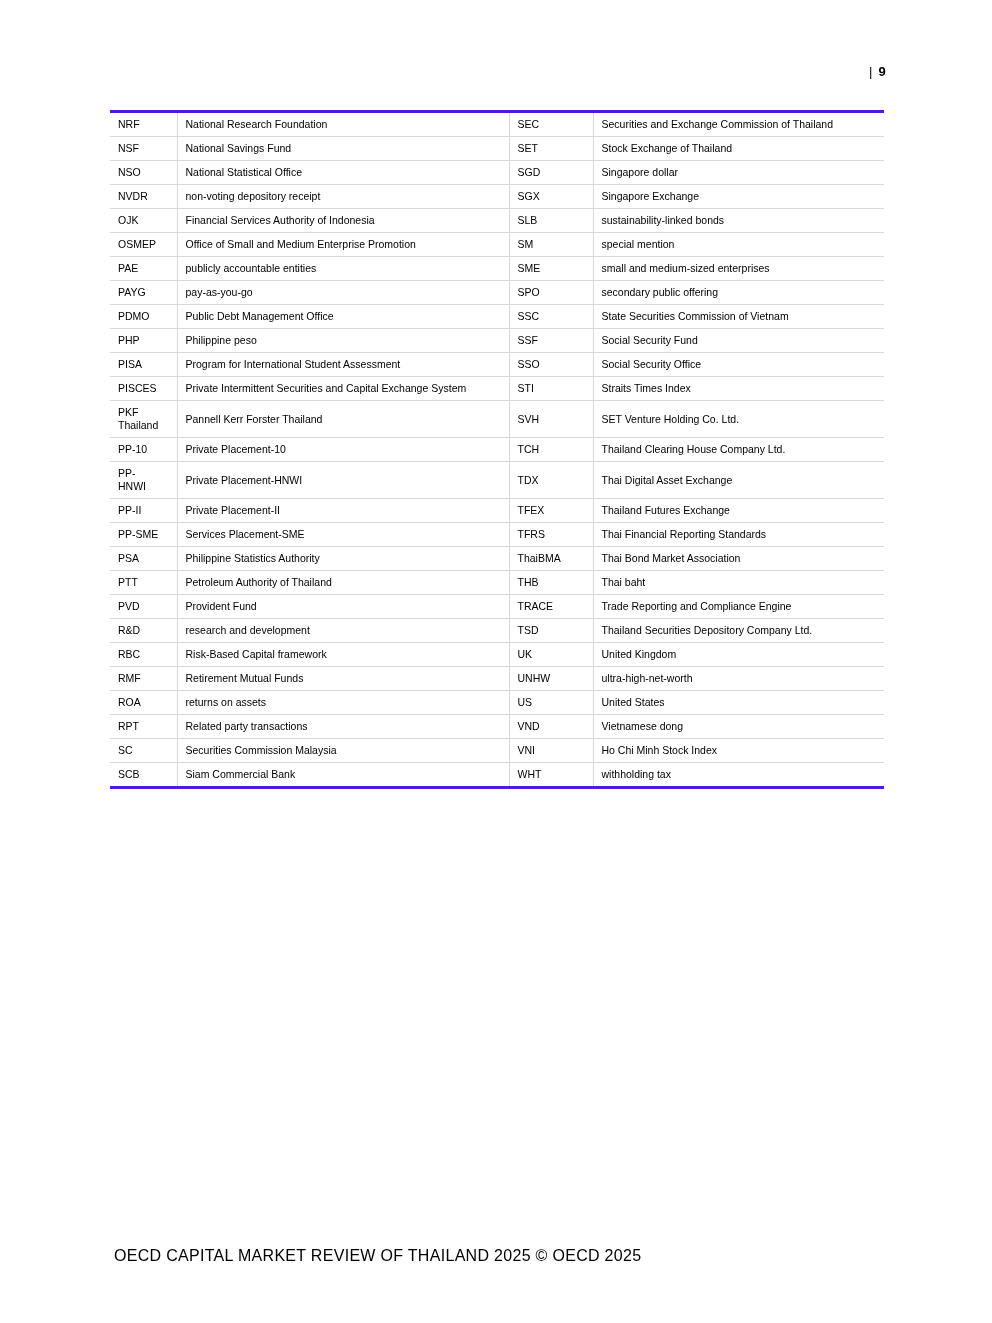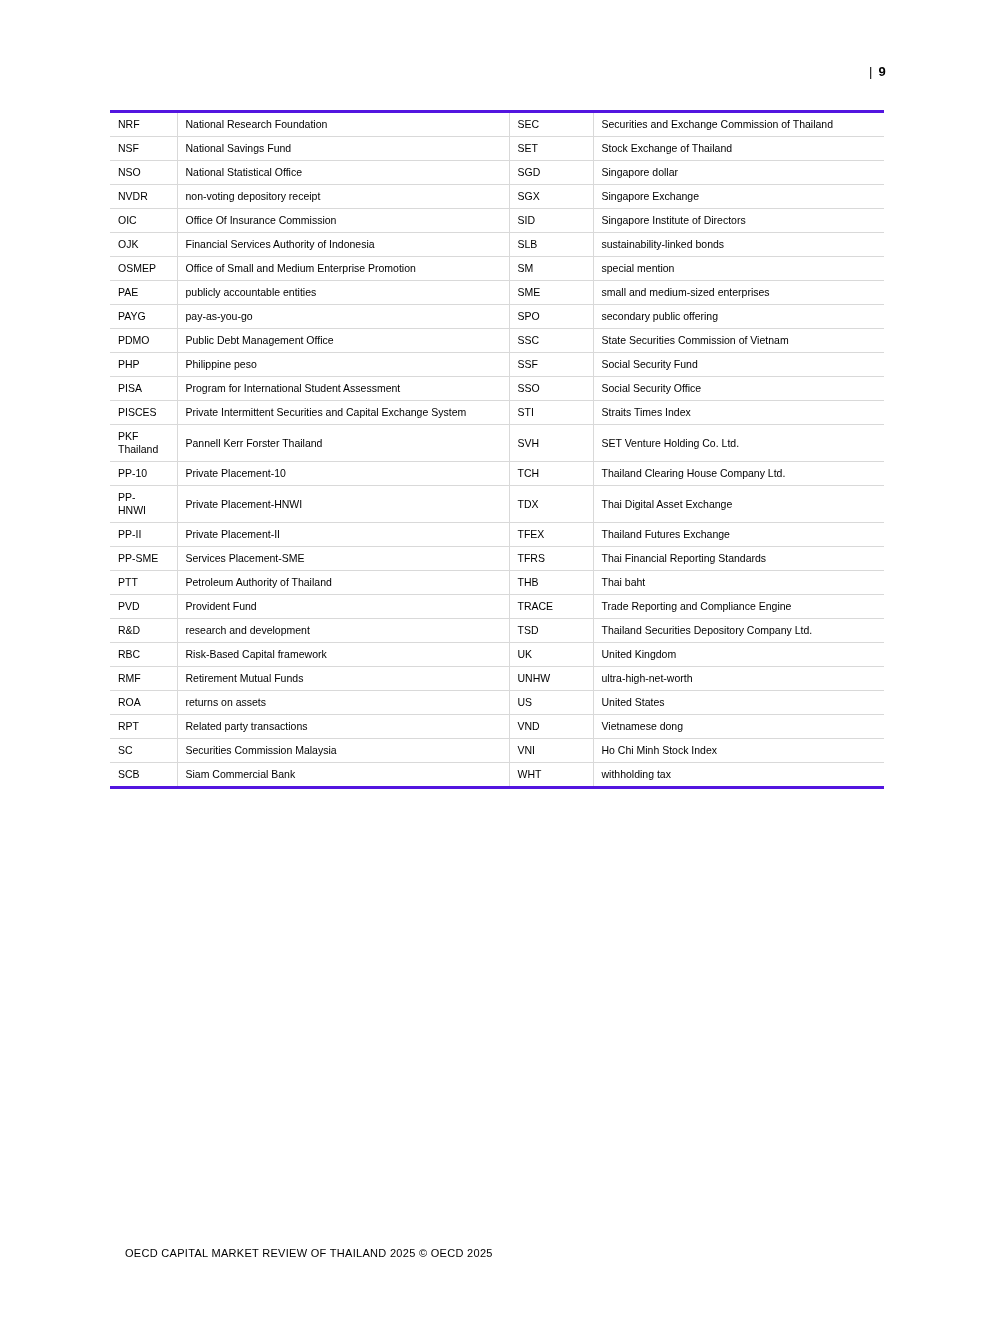--- a/index.html
+++ b/index.html
@@ -44,23 +44,23 @@
     line-height: 13px;
     vertical-align: middle;
     padding: 5px 8px;
     word-wrap: break-word;
   }
   table.abbrev tr + tr td { border-top: 1px solid #d9d9d9; }
   table.abbrev td + td { border-left: 1px solid #d9d9d9; }
   table.abbrev td.abbr { white-space: pre-line; margin-top: 30px; }
   .footer {
     position: absolute;
-    left: 125px;
+    left: 114px;
     top: 1247px;
-    font-size: 11px;
+    font-size: 16px;
     letter-spacing: 0.3px;
     white-space: nowrap;
   }
 </style>
 </head>
 <body>
 
 <div class="page">
 
   <div class="page-number">
@@ -93,26 +93,20 @@
           <td class="abbr">SGD</td>
           <td>Singapore dollar</td>
         </tr>
         <tr>
           <td class="abbr">NVDR</td>
           <td>non-voting depository receipt</td>
           <td class="abbr">SGX</td>
           <td>Singapore Exchange</td>
         </tr>
         <tr>
-          <td class="abbr">OIC</td>
-          <td>Office Of Insurance Commission</td>
-          <td class="abbr">SID</td>
-          <td>Singapore Institute of Directors</td>
-        </tr>
-        <tr>
           <td class="abbr">OJK</td>
           <td>Financial Services Authority of Indonesia</td>
           <td class="abbr">SLB</td>
           <td>sustainability-linked bonds</td>
         </tr>
         <tr>
           <td class="abbr">OSMEP</td>
           <td>Office of Small and Medium Enterprise Promotion</td>
           <td class="abbr">SM</td>
           <td>special mention</td>
@@ -179,20 +173,26 @@
           <td class="abbr">TFEX</td>
           <td>Thailand Futures Exchange</td>
         </tr>
         <tr>
           <td class="abbr">PP-SME</td>
           <td>Services Placement-SME</td>
           <td class="abbr">TFRS</td>
           <td>Thai Financial Reporting Standards</td>
         </tr>
         <tr>
+          <td class="abbr">PSA</td>
+          <td>Philippine Statistics Authority</td>
+          <td class="abbr">ThaiBMA</td>
+          <td>Thai Bond Market Association</td>
+        </tr>
+        <tr>
           <td class="abbr">PTT</td>
           <td>Petroleum Authority of Thailand</td>
           <td class="abbr">THB</td>
           <td>Thai baht</td>
         </tr>
         <tr>
           <td class="abbr">PVD</td>
           <td>Provident Fund</td>
           <td class="abbr">TRACE</td>
           <td>Trade Reporting and Compliance Engine</td>

